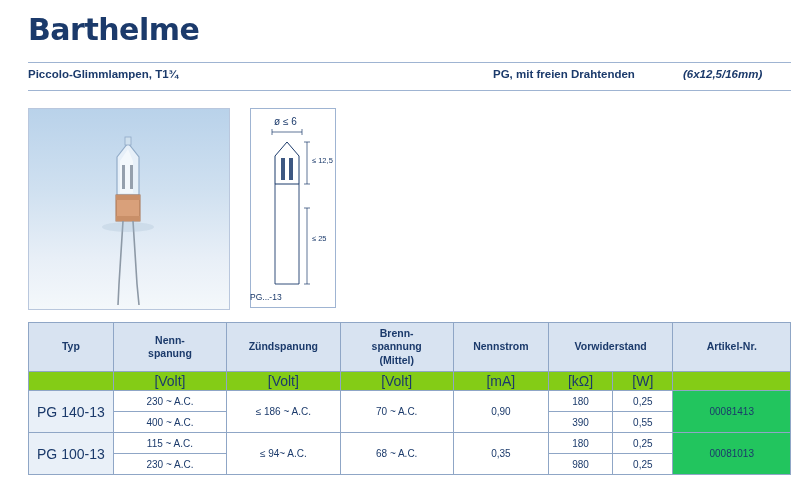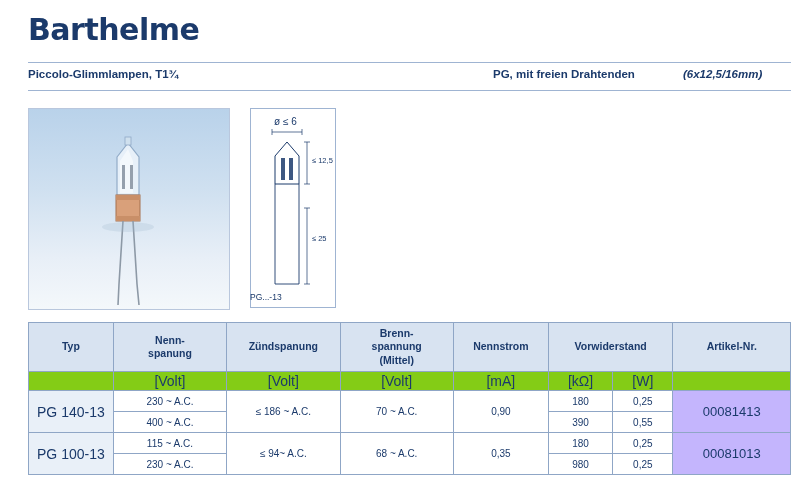--- a/index.html
+++ b/index.html
@@ -138,22 +138,22 @@
     background: #ffffff;
     height: 20px;
     font-size: 10px;
   }
   td.typ {
     background: #e9f0f8;
     font-size: 14px;
     font-weight: normal;
   }
   td.artikel {
-    background: #c4b5fd;
-    font-size: 13px;
+    background: #22c55e;
+    font-size: 10px;
   }
   .w-typ { width: 82px; }
   .w-nenn { width: 110px; }
   .w-zuend { width: 110px; }
   .w-brenn { width: 110px; }
   .w-strom { width: 92px; }
   .w-vor-k { width: 62px; }
   .w-vor-w { width: 58px; }
   .w-art { width: 114px; }
 </style>

